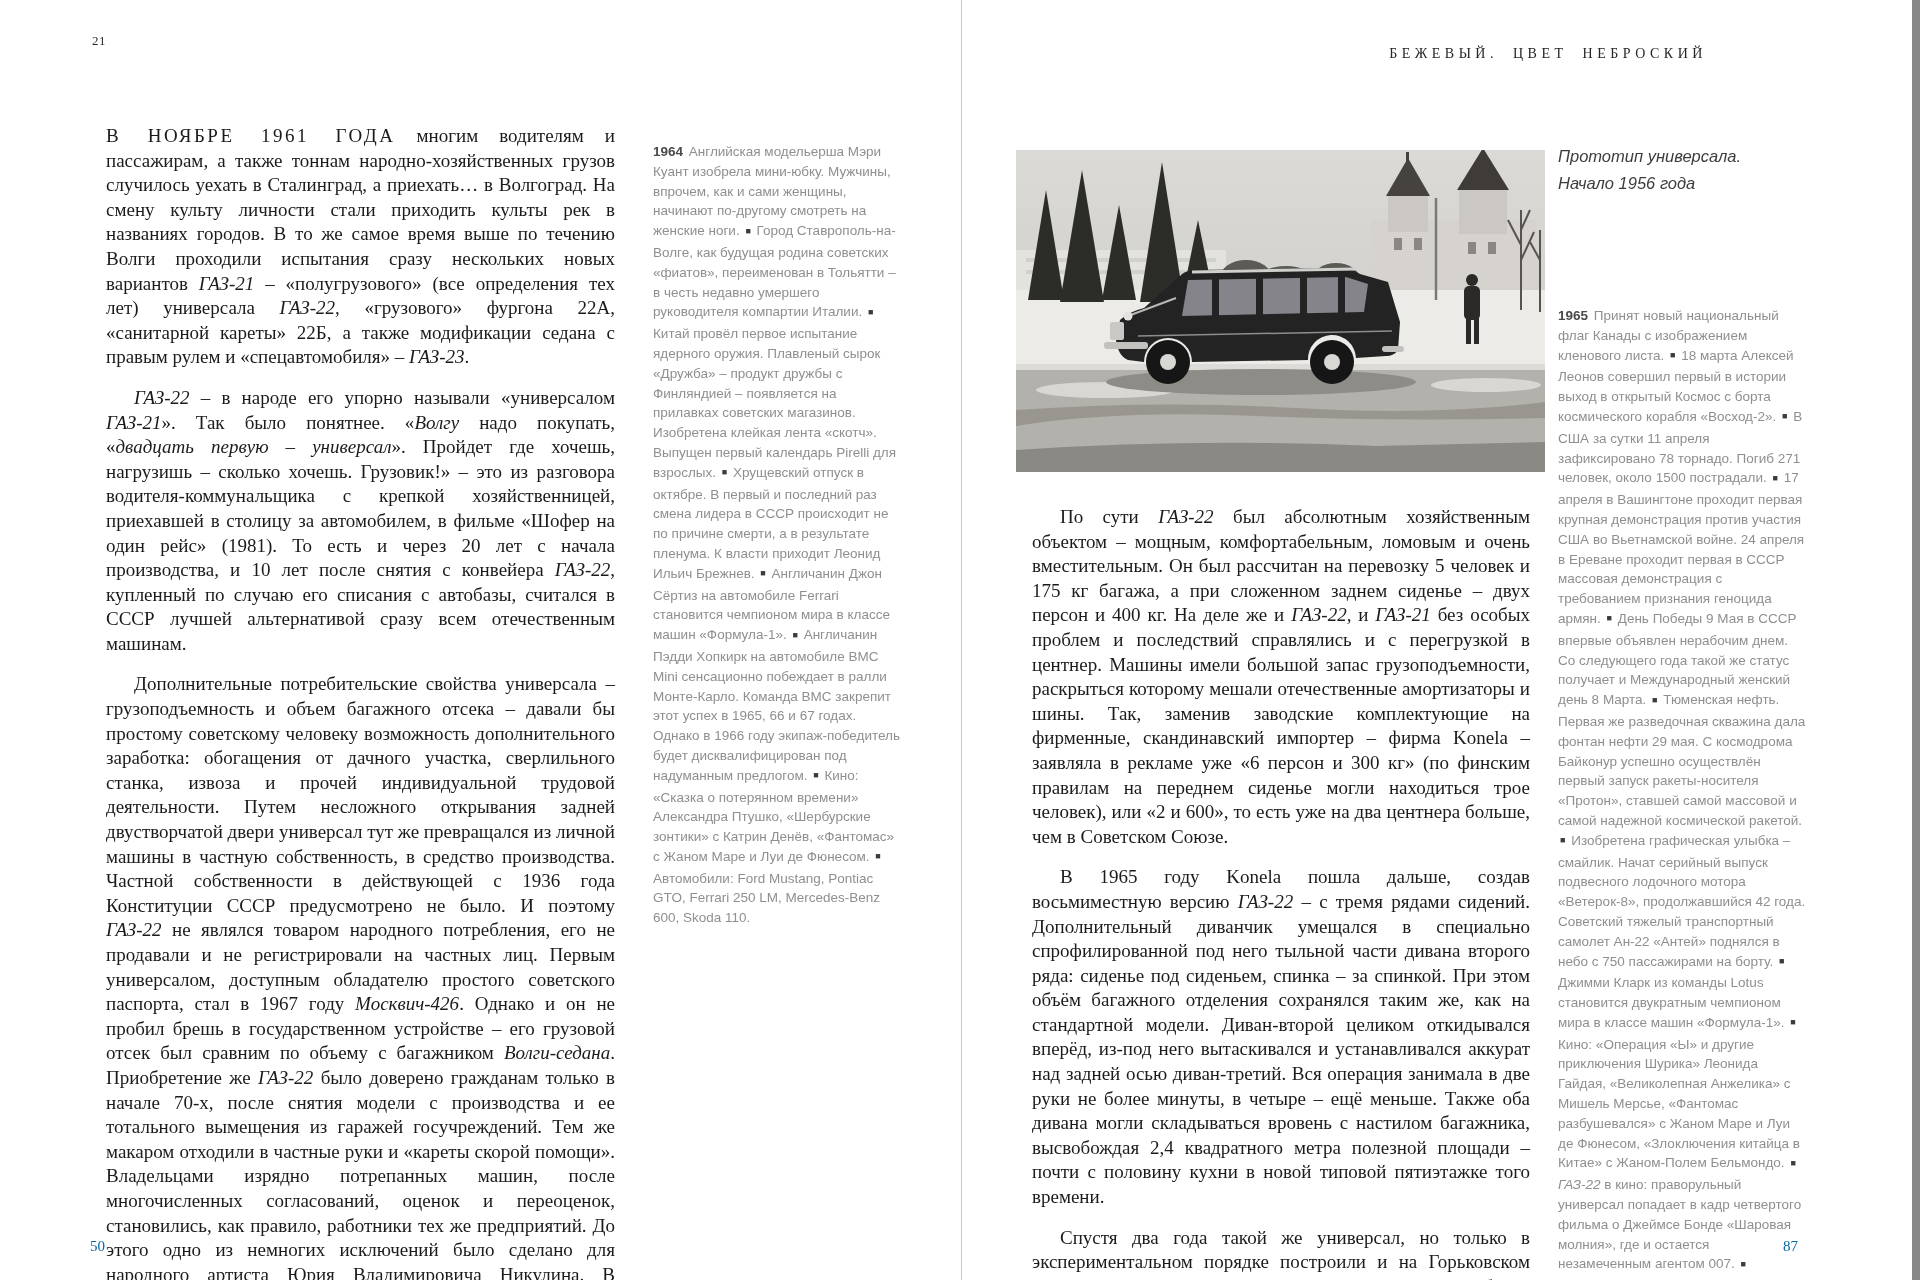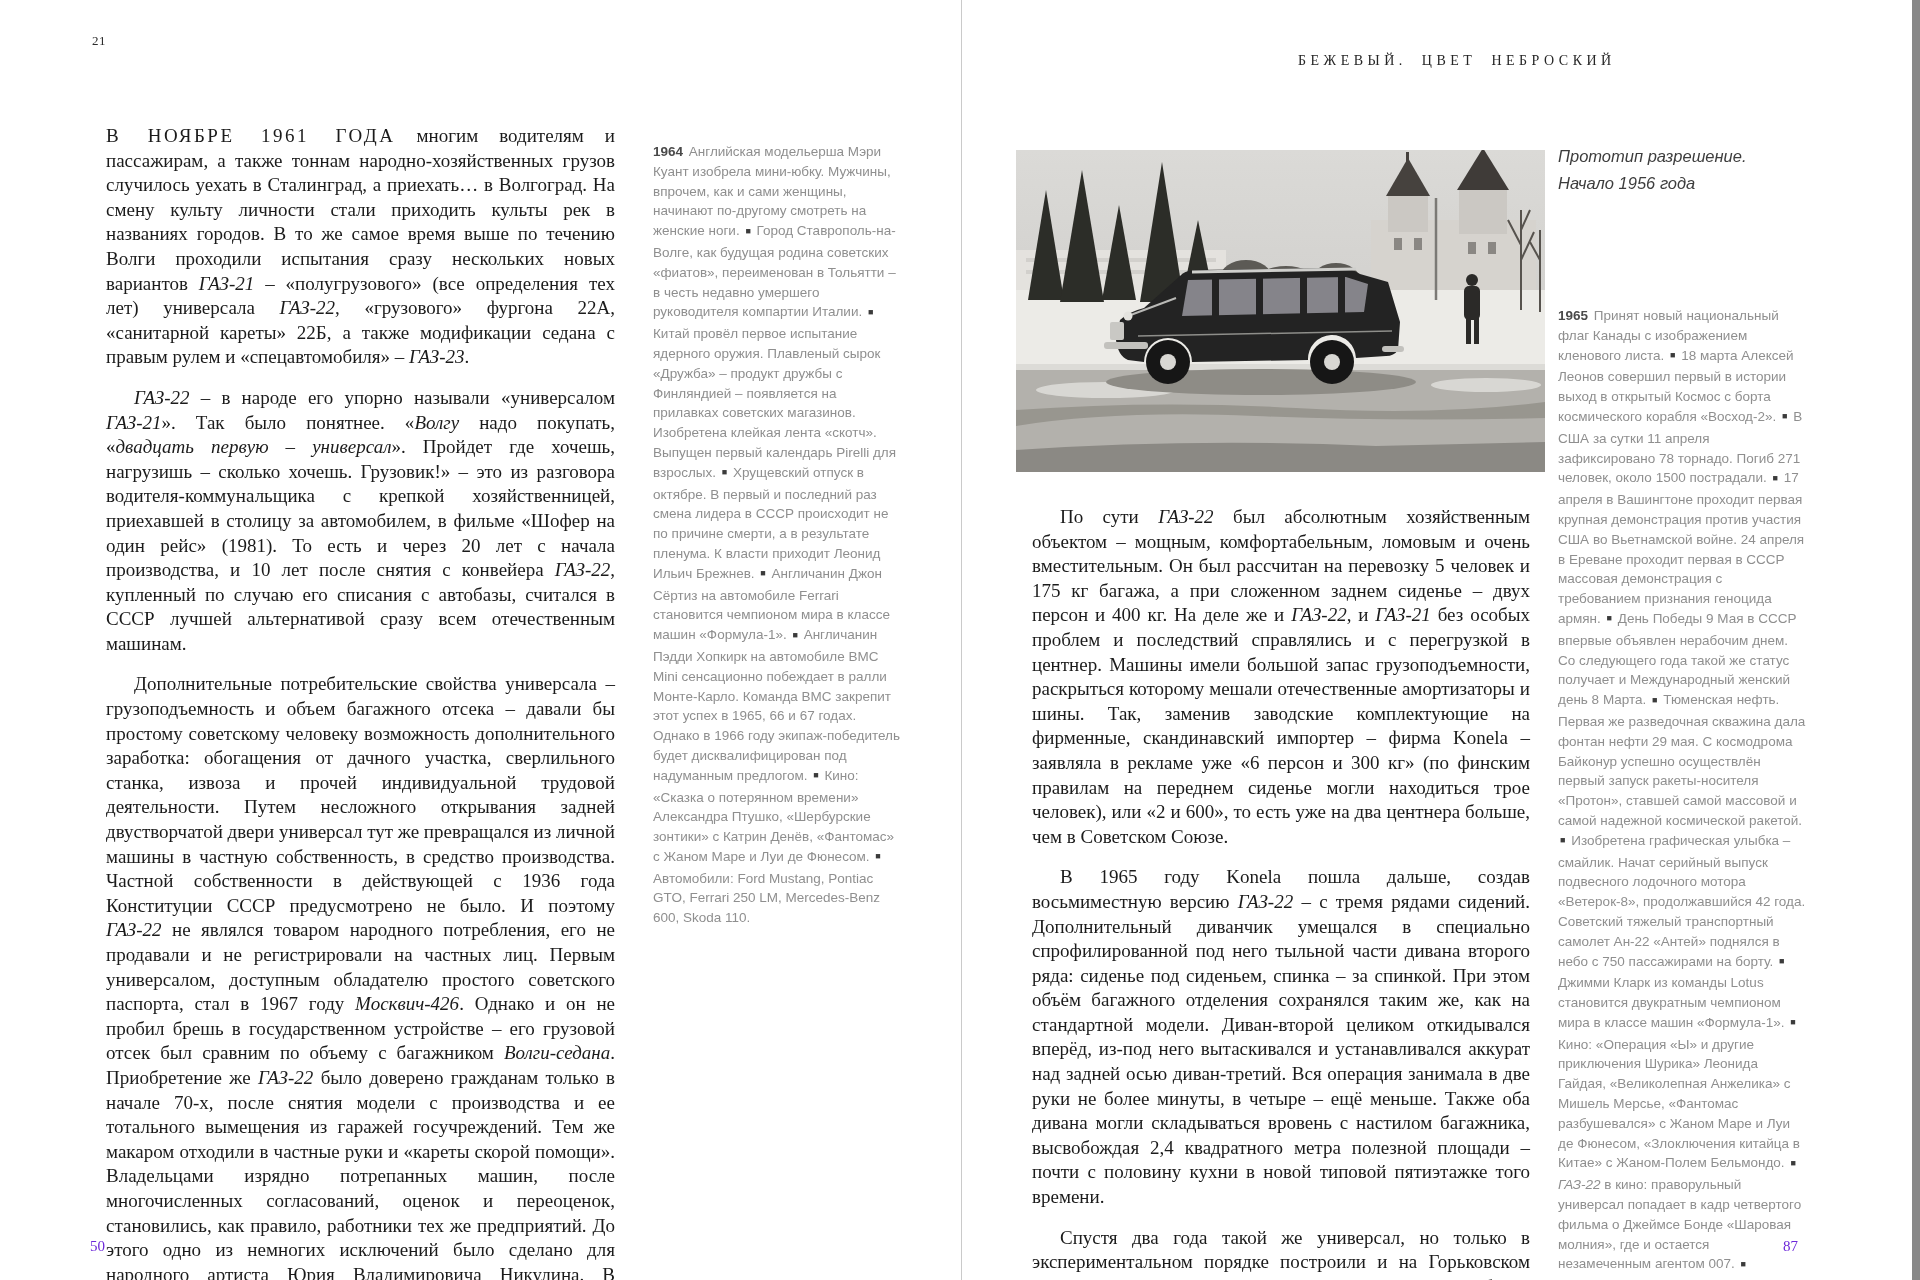--- a/index.html
+++ b/index.html
@@ -1,22 +1,22 @@
 <!DOCTYPE html>
 <html lang="ru"><head>
 <meta charset="utf-8">
 <style>
   html,body{margin:0;padding:0;background:#888;}
   .spread{position:relative;width:1912px;height:1280px;background:#ffffff;overflow:hidden;
           font-family:"Liberation Serif",serif;color:#1b1b1b;}
   .abs{position:absolute;}
   
   .folio{font-size:13px;color:#2b2b2b;letter-spacing:0.5px;}
-  .running-head{font-size:14px;letter-spacing:4.5px;word-spacing:7px;color:#262626;text-align:left;margin-top:7px;}
-  .pagenum{font-size:15px;color:#6d28d9;}
+  .running-head{font-size:14px;letter-spacing:4.5px;word-spacing:7px;color:#262626;text-align:center;}
+  .pagenum{font-size:15px;color:#0369a1;}
   .divider{width:1px;background:#cacaca;}
   
   .body-col{font-size:19px;line-height:24.6px;text-align:justify;hyphens:auto;-webkit-hyphens:auto;}
   .body-col p{margin:16px;text-indent:28px;}
   .body-col p.noindent{text-indent:0;}
   .lead{letter-spacing:2.5px;word-spacing:3px;}
   
   .sidebar{font-family:"Liberation Sans","DejaVu Sans",sans-serif;font-size:13.5px;line-height:19.8px;
            color:#8f8f8f;text-align:left;}
   .sidebar .year{color:#4a4a4a;font-weight:bold;margin-right:2px;margin-top:16px;}
@@ -133,21 +133,21 @@
       <g fill="#2b2a28">
         <circle cx="456" cy="130" r="6"></circle>
         <rect x="448" y="136" width="16" height="34" rx="5"></rect>
         <rect x="450" y="168" width="5" height="26"></rect>
         <rect x="458" y="168" width="5" height="26"></rect>
       </g>
     </svg>
   </div>
 
   <div class="abs caption" style="left:1558px;top:143px;width:250px;">
-    <div>Прототип разрешение.</div>
+    <div>Прототип универсала.</div>
     <div>Начало 1956 года</div>
   </div>
 
   <div class="abs body-col" style="left:1016px;top:489px;width:530px;">
       <p>По сути <i>ГАЗ-22</i> был абсолютным хозяйственным объектом – мощным, комфортабельным, ломовым и очень вместительным. Он был рассчитан на перевозку 5 человек и 175 кг багажа, а при сложенном заднем сиденье – двух персон и 400 кг. На деле же и <i>ГАЗ-22</i>, и <i>ГАЗ-21</i> без особых проблем и последствий справлялись и с перегрузкой в центнер. Машины имели большой запас грузоподъемности, раскрыться которому мешали отечественные амортизаторы и шины. Так, заменив заводские комплектующие на фирменные, скандинавский импортер – фирма Konela – заявляла в рекламе уже «6 персон и 300 кг» (по финским правилам на переднем сиденье могли находиться трое человек), или «2 и 600», то есть уже на два центнера больше, чем в Советском Союзе.</p>
       <p>В 1965 году Konela пошла дальше, создав восьмиместную версию <i>ГАЗ-22</i> – с тремя рядами сидений. Дополнительный диванчик умещался в специально спрофилированной под него тыльной части дивана второго ряда: сиденье под сиденьем, спинка – за спинкой. При этом объём багажного отделения сохранялся таким же, как на стандартной модели. Диван-второй целиком откидывался вперёд, из-под него вытаскивался и устанавливался аккурат над задней осью диван-третий. Вся операция занимала в две руки не более минуты, в четыре – ещё меньше. Также оба дивана могли складываться вровень с настилом багажника, высвобождая 2,4 квадратного метра полезной площади – почти с половину кухни в новой типовой пятиэтажке того времени.</p>
       <p>Спустя два года такой же универсал, но только в экспериментальном порядке построили и на Горьковском автозаводе. Однако своего серийного заказчика у себя на родине такой автомобиль не встретил. Проходимый, несгибаемый и нечувствительный к холоду <i>ГАЗ-22</i> становился надежной и недорогой опорой</p>
     </div>
 
   <div class="abs sidebar" style="left:1558px;top:306px;width:248px;">

